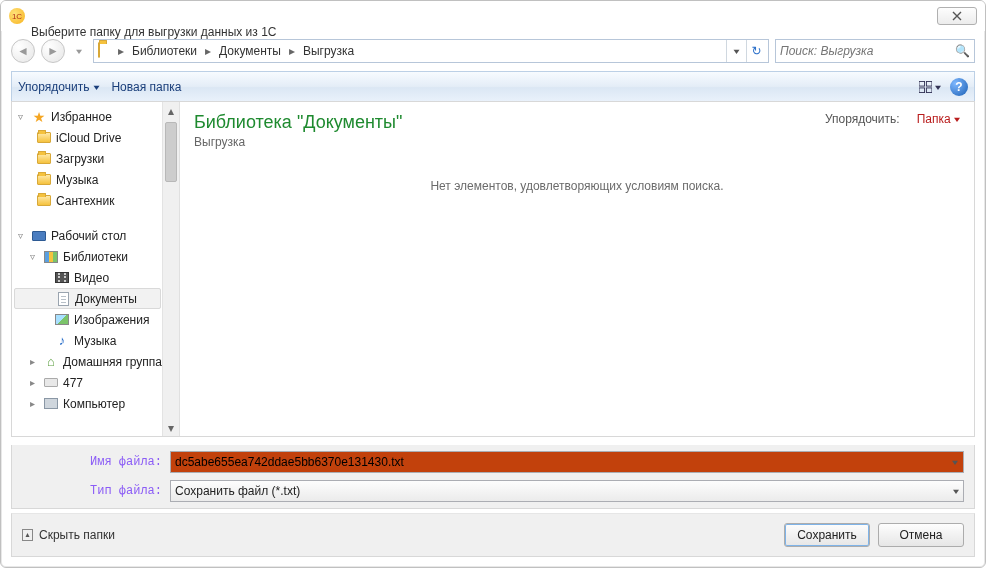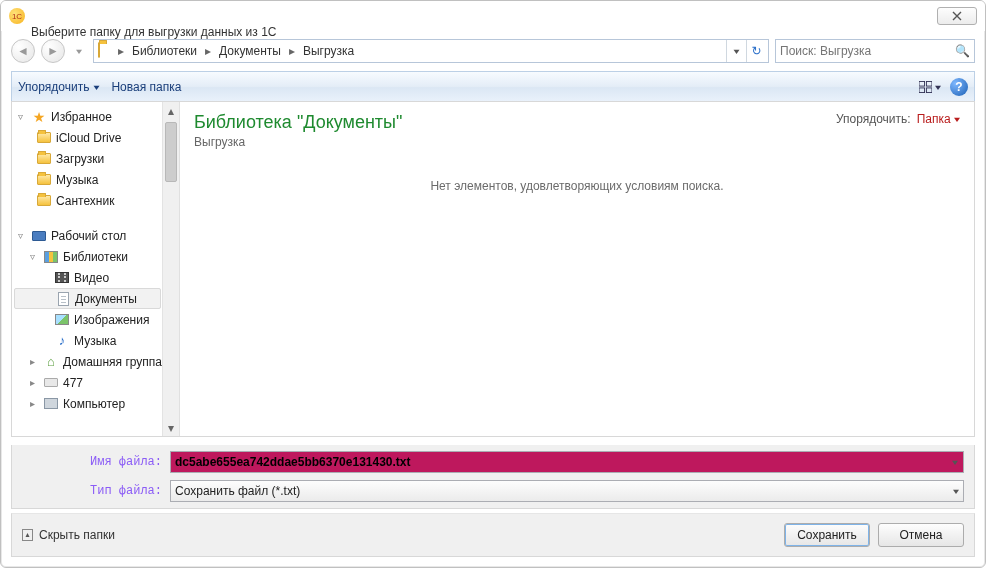--- a/index.html
+++ b/index.html
@@ -36,21 +36,21 @@
   }
   .addrbar .seg { display:flex;align-items:center;height:22px;padding:0 6px;color:#333; }
   .addrbar .sep{color:#666;padding:0 2px;}
   .addrbar .foldericon{width:16px;height:16px;margin:0 2px;}
   .addrbar .tail{margin-left:auto;display:flex;}
   .addrbar .tailbtn{width:20px;height:22px;border-left:1px solid #d0d8e0;display:flex;align-items:center;justify-content:center;color:#555;}
   .searchbox {
     width: 200px; height: 24px; border: 1px solid #b7c6d9; background: #fff;
     display: flex; align-items: center; padding: 0 4px; color: #888;
   }
-  .searchbox input{border:none;outline:none;flex:1;color:#737373;background:transparent;}
+  .searchbox input{border:none;outline:none;flex:1;font-style:italic;color:#737373;background:transparent;}
   .searchbox .mag{color:#2a6fc9;}
   .toolbar {
     height: 32px; margin: 4px 10px 0 10px;
     background: linear-gradient(#f7fbff, #e4edf7 48%, #dbe7f4 52%, #eaf2fb);
     border: 1px solid #bcd0e6; display:flex;align-items:center;padding:0 6px;gap:12px;
   }
   .toolbar .tb-item{color:#1a3e7a;display:flex;align-items:center;gap:4px;}
   .toolbar .right{margin-left:auto;display:flex;align-items:center;gap:8px;}
   .toolbar .iconbtn{width:24px;height:22px;border:1px solid transparent;display:flex;align-items:center;justify-content:center;color:#335;}
   .toolbar .help{width:18px;height:18px;border-radius:50%;background:radial-gradient(circle at 30% 30%,#7fb8ff,#1a5fb4);color:#fff;display:flex;align-items:center;justify-content:center;font-weight:bold;}
@@ -67,31 +67,31 @@
   .tree .scroll .arr.up{top:0;} .tree .scroll .arr.dn{bottom:0;}
   .tnode{display:flex;align-items:center;height:21px;padding-left:6px;white-space:nowrap;color:#222;}
   .tnode .tw{width:11px;color:#888;margin-right:2px;font-size:10px;}
   .tnode .ic{width:16px;height:16px;margin-right:4px;display:inline-flex;align-items:center;justify-content:center;}
   .tnode.sel{background:#f2f2f2;border:1px solid #d9d9d9;border-radius:2px;margin:0 18px 0 2px;padding-left:4px;}
   .tspace{height:14px;}
   .content{flex:1;display:flex;flex-direction:column;}
   .content .chead{padding:10px 14px 4px 14px;display:flex;align-items:flex-start;}
   .content .chead .lib-title{font-size:18px;color:#1e8a2f;}
   .content .chead .lib-sub{color:#666;margin-top:2px;}
-  .content .chead .sorter{margin-left:auto;color:#555;display:flex;align-items:center;gap:6px;}
+  .content .chead .sorter{margin-left:auto;color:#555;display:flex;align-items:center;gap:17px;}
   .content .chead .sorter a{color:#b91c1c;}
   .content .empty{margin-top:26px;text-align:center;color:#6b6b6b;}
   .bottom{
     position:absolute;left:10px;right:10px;bottom:58px;height:64px;
     background:#f0f0f0;border:1px solid #d8d8d8;border-top:none;
     display:grid;grid-template-columns:140px 1fr;grid-template-rows:1fr 1fr;align-items:center;
     padding:6px 10px;gap:6px 8px;
   }
   .bottom label{justify-self:end;color:#8b5cf6;font-family:Liberation Mono, monospace;}
-  .txtin{height:22px;border:1px solid #abadb3;padding:8px 4px;background:#be185d;width:100%;font-weight:bold;}
+  .txtin{height:22px;border:1px solid #abadb3;padding:8px 4px;background:#c2410c;width:100%;}
   .combo{height:22px;border:1px solid #abadb3;background:linear-gradient(#fdfdfd,#ebebeb);display:flex;align-items:center;padding:0 4px;width:100%;}
   .combo .cv{flex:1;color:#222;}
   .combo .car{color:#555;}
   .footer{
     position:absolute;left:10px;right:10px;bottom:10px;height:44px;
     background:#f0f0f0;border:1px solid #d8d8d8;border-top:1px solid #e6e6e6;
     display:flex;align-items:center;padding:0 10px;
   }
   .footer .hide{display:flex;align-items:center;gap:6px;color:#333;}
   .footer .btns{margin-left:auto;display:flex;gap:8px;}

